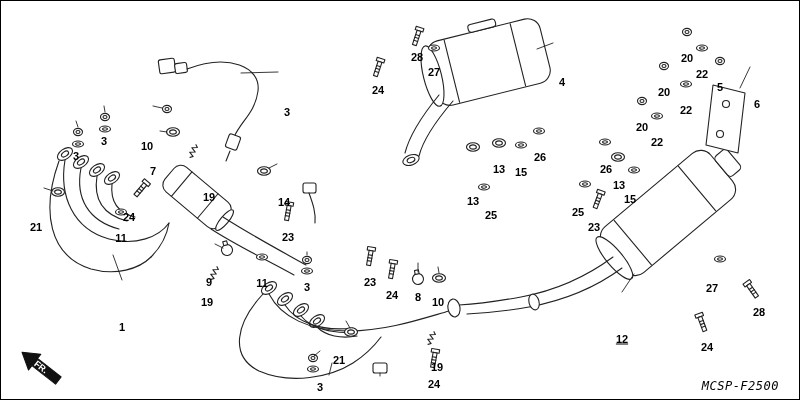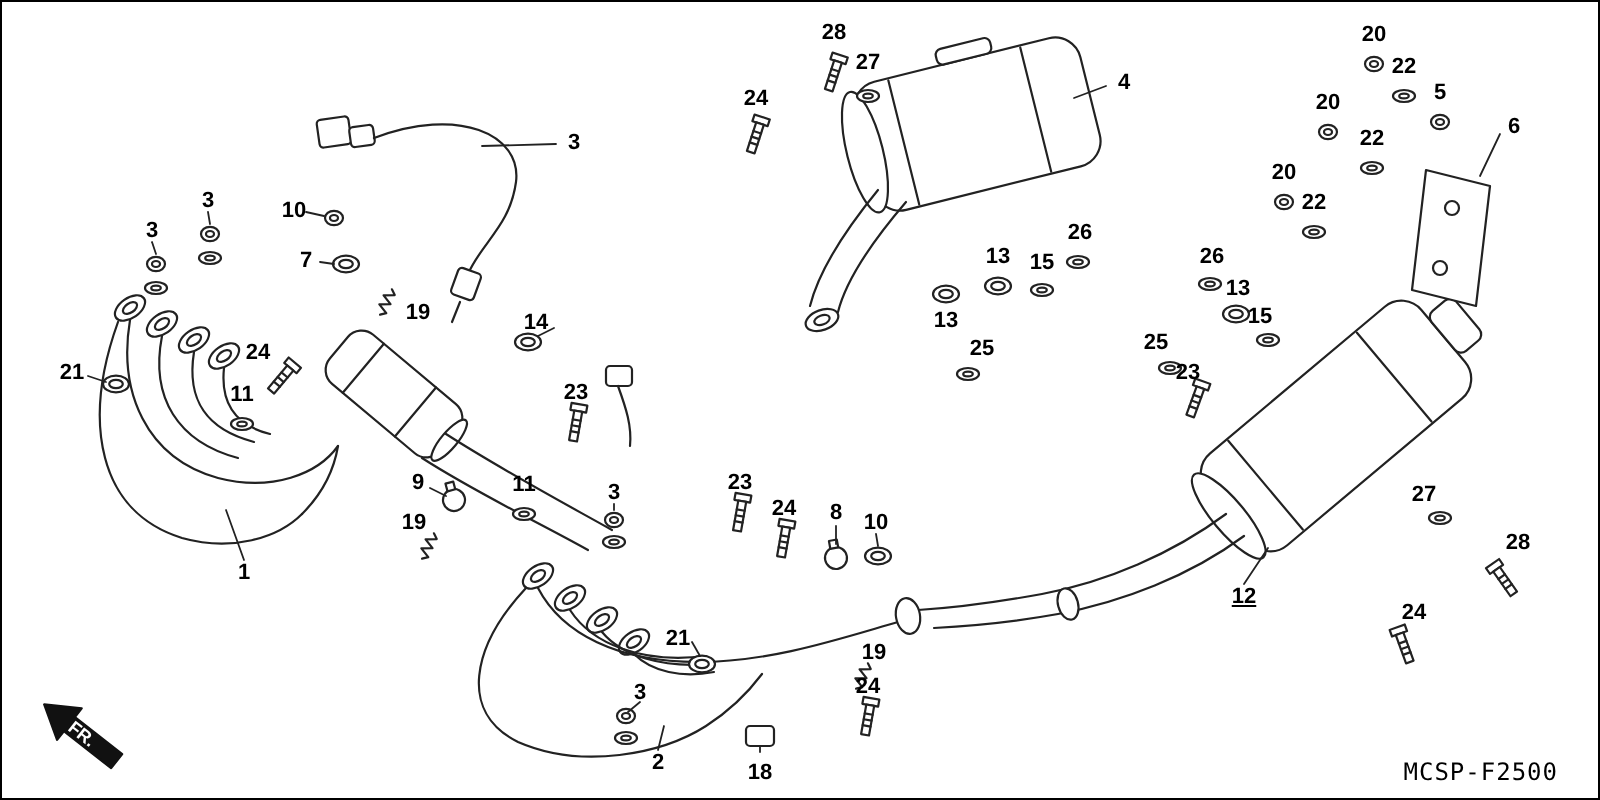--- a/index.html
+++ b/index.html
@@ -3,33 +3,33 @@
 <meta charset="utf-8">
 <style>
   html,body{margin:0;padding:0;background:#ffffff;}
   .stage{
     position:relative;width:798px;height:398px;border:1px solid #000;
     background:#fff;font-family:"Liberation Sans",sans-serif;overflow:hidden;
   }
   .art{position:absolute;left:0;top:0;}
   .callout{
     position:absolute;transform:translate(-50%,-50%);
-    font-weight:bold;font-size:11px;color:#000;line-height:1;white-space:nowrap;
+    font-weight:bold;font-size:11px;color:#000;line-height:1;white-space:nowrap;margin-top:40px;
   }
   .wm1{
     position:absolute;left:492px;top:302px;font-size:10.5px;color:#b5b5b5;
     letter-spacing:.4px;white-space:nowrap;
   }
   .wm2{
     position:absolute;left:488px;top:312px;font-size:33px;color:#cfcfcf;
     letter-spacing:1.5px;white-space:nowrap;
   }
   .code{
     position:absolute;right:20px;bottom:6px;font-size:12px;color:#000;
-    font-family:"DejaVu Sans Mono",monospace;letter-spacing:.5px;
+    font-family:"DejaVu Sans Mono",monospace;letter-spacing:.5px;font-style:italic;
   }
 </style>
 </head>
 <body>
 
 <div class="stage">
 
   <svg class="art" width="798" height="398" viewBox="0 0 798 398">
     <defs>
       <g id="bolt">
@@ -244,21 +244,21 @@
       <div class="callout" style="left: 146px; top: 105px;">10</div>
       <div class="callout" style="left: 75px; top: 115px;">3</div>
       <div class="callout" style="left: 152px; top: 130px;">7</div>
       <div class="callout" style="left: 539px; top: 116px;">26</div>
       <div class="callout" style="left: 498px; top: 128px;">13</div>
       <div class="callout" style="left: 520px; top: 131px;">15</div>
       <div class="callout" style="left: 605px; top: 128px;">26</div>
       <div class="callout" style="left: 618px; top: 144px;">13</div>
       <div class="callout" style="left: 629px; top: 158px;">15</div>
       <div class="callout" style="left: 208px; top: 156px;">19</div>
-      <div class="callout" style="left: 267px; top: 161px;">14</div>
+      <div class="callout" style="left: 283px; top: 161px;">14</div>
       <div class="callout" style="left: 472px; top: 160px;">13</div>
       <div class="callout" style="left: 490px; top: 174px;">25</div>
       <div class="callout" style="left: 577px; top: 171px;">25</div>
       <div class="callout" style="left: 593px; top: 186px;">23</div>
       <div class="callout" style="left: 35px; top: 186px;">21</div>
       <div class="callout" style="left: 128px; top: 176px;">24</div>
       <div class="callout" style="left: 120px; top: 197px;">11</div>
       <div class="callout" style="left: 287px; top: 196px;">23</div>
       <div class="callout" style="left: 208px; top: 241px;">9</div>
       <div class="callout" style="left: 261px; top: 242px;">11</div>

